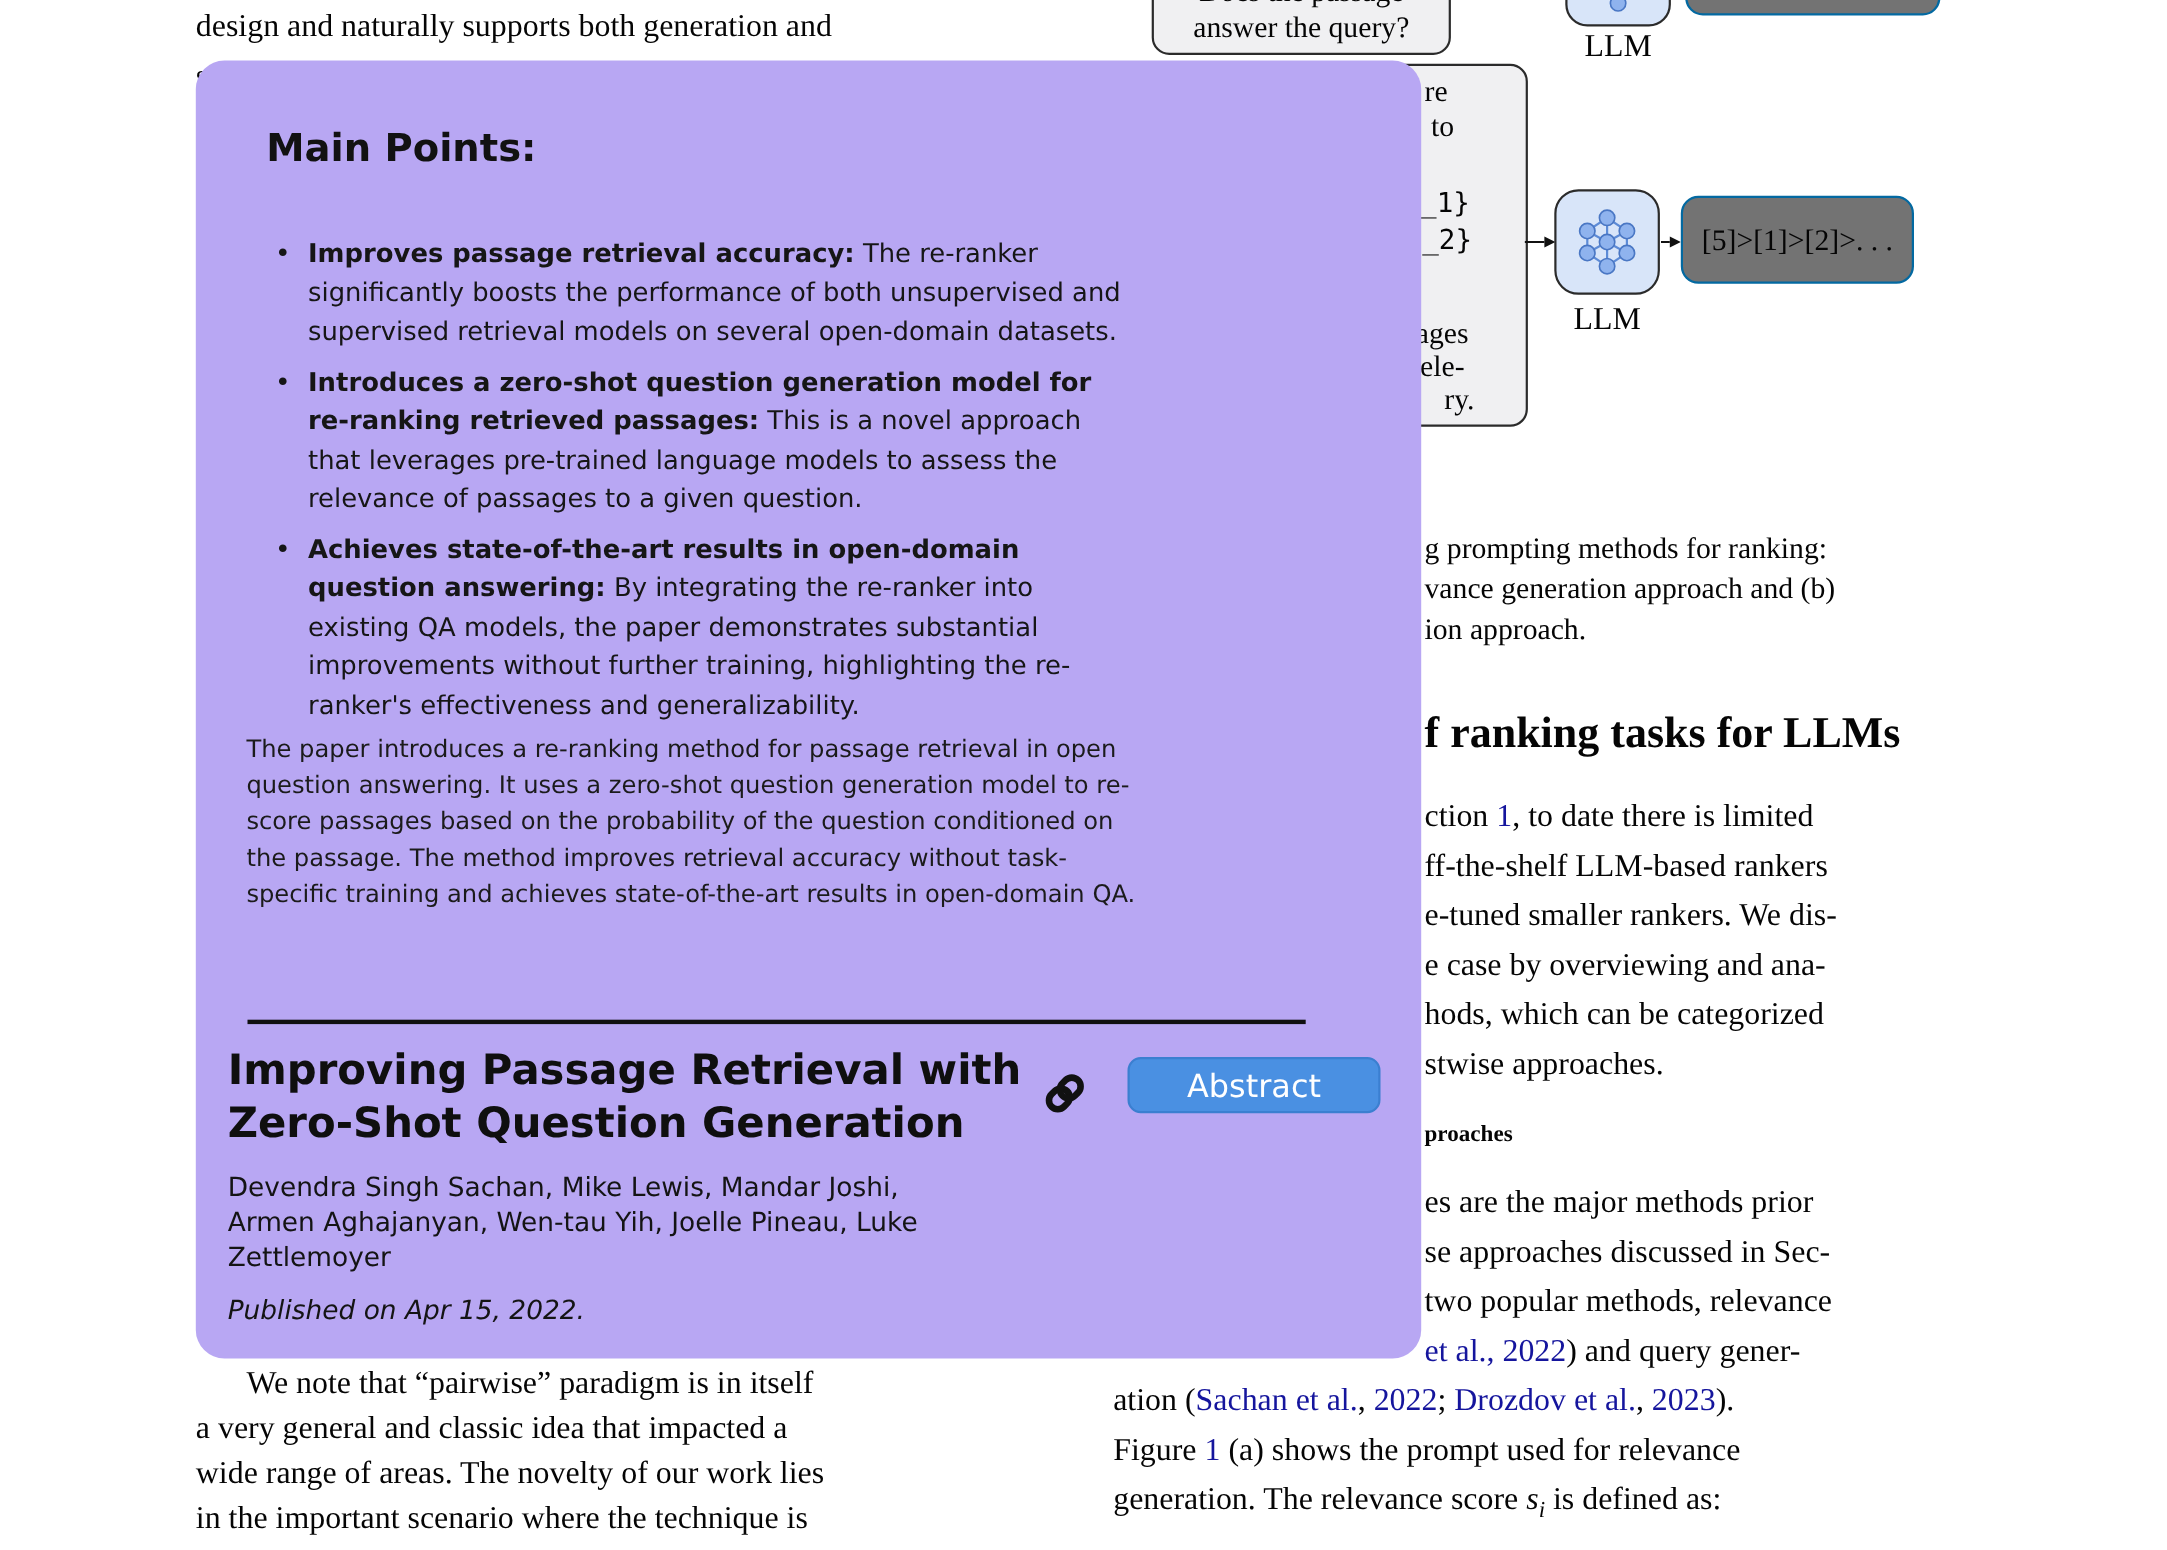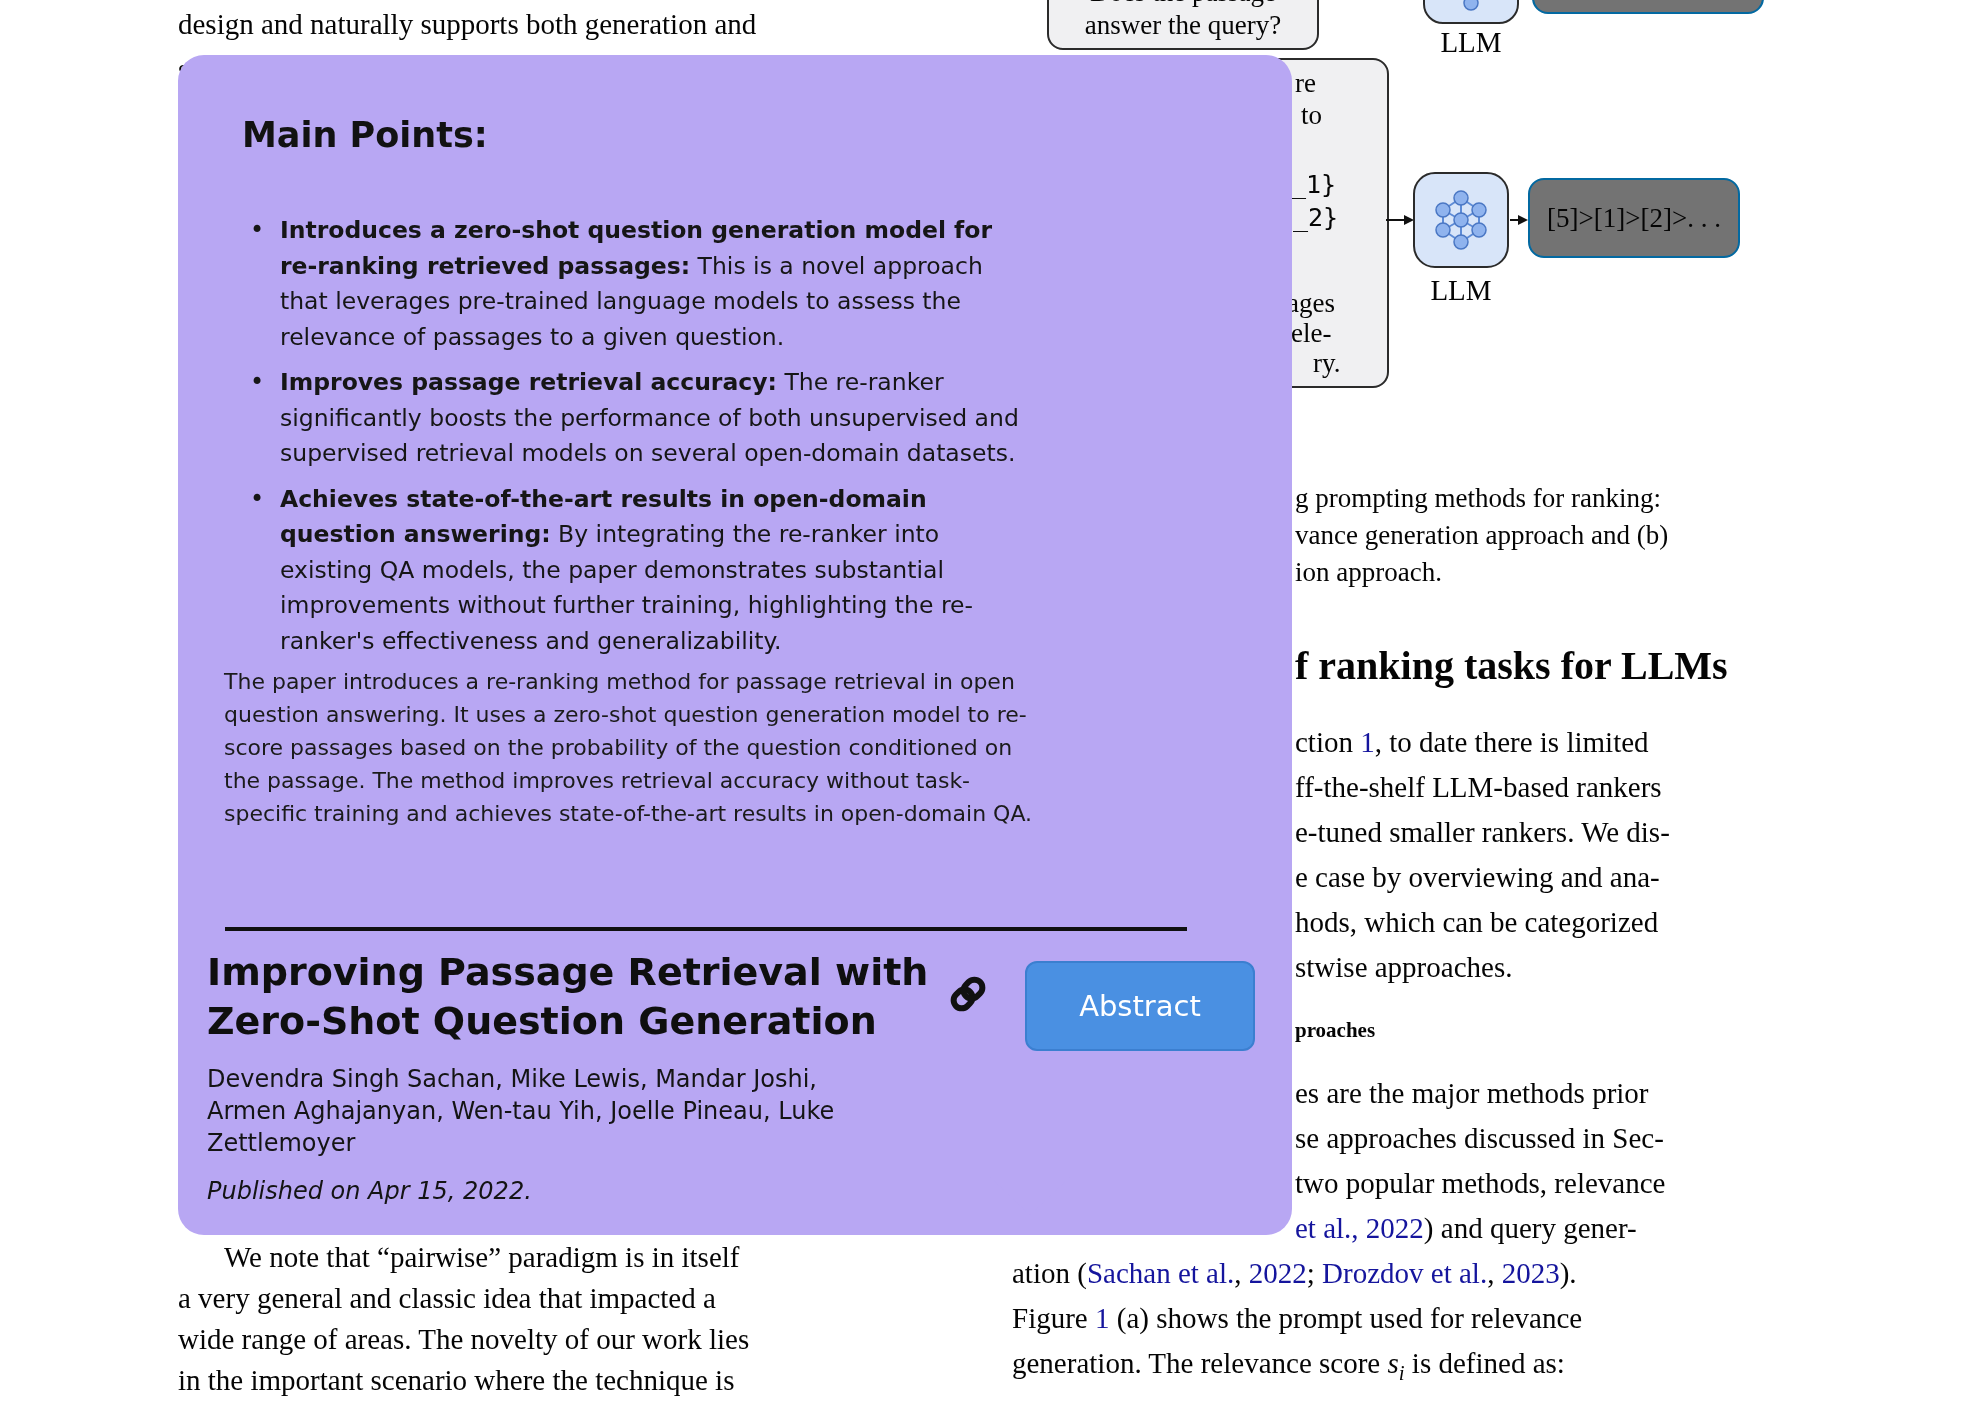--- a/index.html
+++ b/index.html
@@ -37,21 +37,21 @@
   .pp-bullets li{position:relative;font-size:23.5px;line-height:35.5px;margin-bottom:10px;}
   .pp-bullets li::before{content:"\2022";position:absolute;left:-30px;top:0;font-size:24px;}
   .mp-lead{font-weight:bold;}
   .pp-summary{left:46px;top:610px;width:812px;font-size:22px;line-height:33px;color:#1b1b1b;}
   .pp-divider{left:47px;top:872px;width:962px;height:4px;background:#101010;}
   .pp-title{left:29px;top:893px;width:740px;font-size:38px;font-weight:600;line-height:49px;color:#0f0f0f;}
   .pp-authors{left:29px;top:1008px;width:640px;font-size:24px;line-height:32px;color:#141414;}
   .pp-published{left:29px;top:1122px;font-size:24px;font-style:italic;color:#141414;}
   .pp-btn{position:absolute;box-sizing:border-box;border-radius:12px;display:flex;align-items:center;
           justify-content:center;font-size:29px;cursor:pointer;}
-  #btn-abstract{left:847px;top:906px;width:230px;height:90px;background:#4a90e2;border:2px solid #3b7fd0;color:#ffffff;}
+  #btn-abstract{left:847px;top:906px;width:230px;height:51px;background:#4a90e2;border:2px solid #3b7fd0;color:#ffffff;}
   #btn-bibtex{left:847px;top:990px;width:230px;height:69px;background:transparent;border:3px solid #e9e6dc;color:#3d3d3d;}
   .link-icon{left:766px;top:915px;width:48px;height:48px;cursor:pointer;}
 </style>
 </head>
 <body>
 
 <div id="stage">
 
   <div id="left-top" class="abs lh45 body-text" style="left:178px;top:2px;width:820px;">
       <div class="pline">design and naturally supports both generation and</div>
@@ -180,22 +180,22 @@
   </svg>
 
   <div class="abs fig-yellow" style="left:1528px;top:178px;width:212px;height:80px;display:flex;align-items:center;justify-content:center;font-size:27px;">
     <span>[5]&gt;[1]&gt;[2]&gt;. . .</span>
   </div>
 
   <div id="popup" class="abs">
     <div class="abs pp-heading">Main Points:</div>
 
     <ul class="abs pp-bullets">
+        <li><span class="mp-lead">Improves passage retrieval accuracy:</span><span> The re-ranker significantly boosts the performance of both unsupervised and supervised retrieval models on several open-domain datasets.</span></li>
         <li><span class="mp-lead">Introduces a zero-shot question generation model for re-ranking retrieved passages:</span><span> This is a novel approach that leverages pre-trained language models to assess the relevance of passages to a given question.</span></li>
-        <li><span class="mp-lead">Improves passage retrieval accuracy:</span><span> The re-ranker significantly boosts the performance of both unsupervised and supervised retrieval models on several open-domain datasets.</span></li>
         <li><span class="mp-lead">Achieves state-of-the-art results in open-domain question answering:</span><span> By integrating the re-ranker into existing QA models, the paper demonstrates substantial improvements without further training, highlighting the re-ranker's effectiveness and generalizability.</span></li>
       </ul>
 
     <div class="abs pp-summary">The paper introduces a re-ranking method for passage retrieval in open question answering. It uses a zero-shot question generation model to re-score passages based on the probability of the question conditioned on the passage. The method improves retrieval accuracy without task-specific training and achieves state-of-the-art results in open-domain QA.</div>
 
     <div class="abs pp-divider"></div>
 
     <div class="abs pp-title">Improving Passage Retrieval with Zero-Shot Question Generation</div>
 
     <svg class="abs link-icon" viewBox="0 0 48 48">

